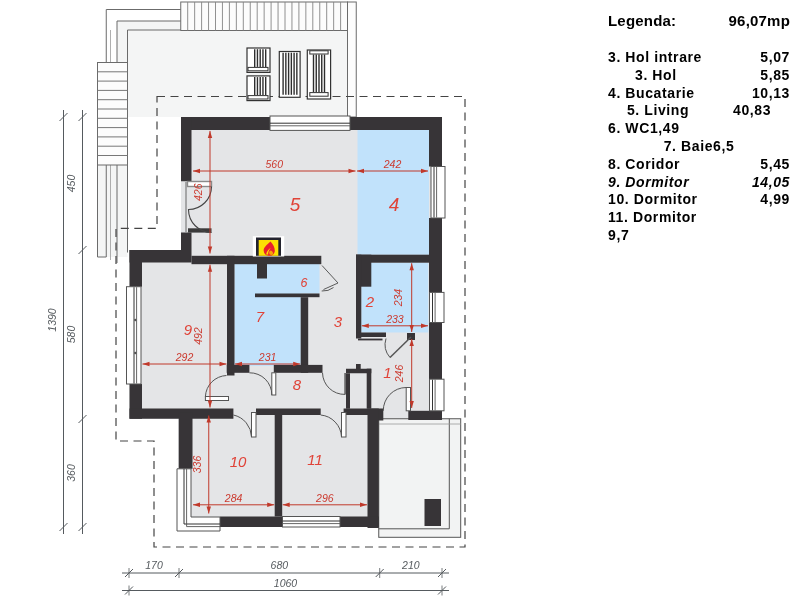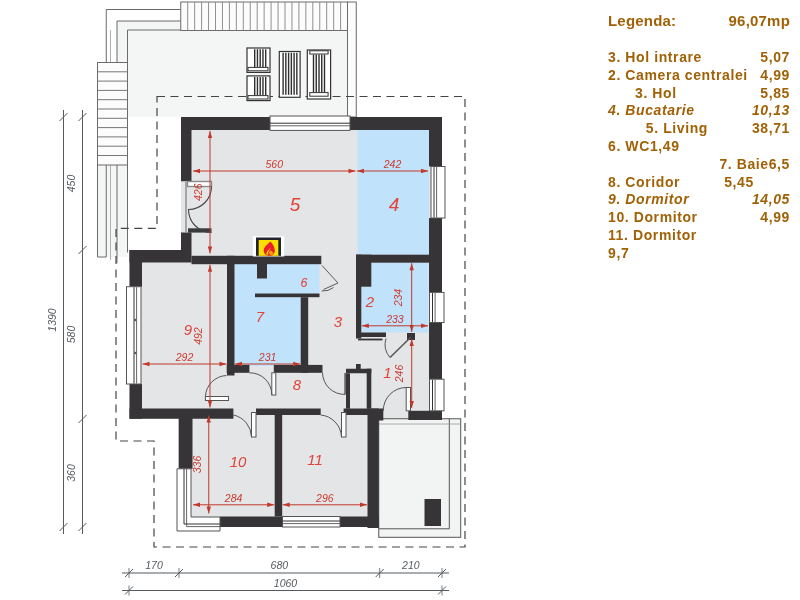--- a/index.html
+++ b/index.html
@@ -453,63 +453,59 @@
 <g>
         <line x1="122" y1="590.5" x2="449" y2="590.5" stroke="#555a5e" stroke-width="1"></line>
         <line x1="125" y1="594.5" x2="133" y2="586.5" stroke="#555a5e" stroke-width="1"></line>
         <line x1="129" y1="585.5" x2="129" y2="595.5" stroke="#555a5e" stroke-width="0.8"></line>
         <line x1="438" y1="594.5" x2="446" y2="586.5" stroke="#555a5e" stroke-width="1"></line>
         <line x1="442" y1="585.5" x2="442" y2="595.5" stroke="#555a5e" stroke-width="0.8"></line>
         <text x="285.5" y="586.5" fill="#555a5e" font-size="10.5" font-style="italic" text-anchor="middle">1060</text>
       </g>
 </svg>
 
-<div style="position:absolute;left:608px;top:12px;width:182px;color:#a16207;font-weight:bold;font-size:14px;">
+<div style="position:absolute;left:608px;top:12px;width:182px;color:#000000;font-weight:bold;font-size:14px;">
 
 <div style="display:flex;justify-content:space-between;margin-bottom:20px;font-size:15px;letter-spacing:0.2px;">
         <span>Legenda:</span>
         <span>96,07mp</span>
       </div>
 
 <div style="display:flex;justify-content:space-between;height:17.8px;line-height:17.8px;letter-spacing:0.6px;">
         <span>3. Hol intrare</span>
         <span>5,07</span>
       </div>
 
-<div style="display:flex;justify-content:space-between;height:17.8px;line-height:17.8px;letter-spacing:0.6px;">
-        <span>2. Camera centralei</span>
-        <span>4,99</span>
-      </div>
 
 <div style="display:flex;justify-content:space-between;height:17.8px;line-height:17.8px;letter-spacing:0.6px;margin-left:27px;">
         <span>3. Hol</span>
         <span>5,85</span>
       </div>
 
-<div style="display:flex;justify-content:space-between;height:17.8px;line-height:17.8px;letter-spacing:0.6px;font-style:italic;">
+<div style="display:flex;justify-content:space-between;height:17.8px;line-height:17.8px;letter-spacing:0.6px;">
         <span>4. Bucatarie</span>
         <span>10,13</span>
       </div>
 
-<div style="display:flex;justify-content:flex-end;height:17.8px;line-height:17.8px;letter-spacing:0.6px;gap:44px;">
+<div style="display:flex;justify-content:center;height:17.8px;line-height:17.8px;letter-spacing:0.6px;gap:44px;">
         <span>5. Living</span>
-        <span>38,71</span>
+        <span>40,83</span>
       </div>
 
 <div style="display:flex;height:17.8px;line-height:17.8px;letter-spacing:0.6px;">
         <span>6. WC</span>
         <span>1,49</span>
       </div>
 
-<div style="display:flex;justify-content:flex-end;height:17.8px;line-height:17.8px;letter-spacing:0.6px;">
+<div style="display:flex;justify-content:center;height:17.8px;line-height:17.8px;letter-spacing:0.6px;">
         <span>7. Baie</span>
         <span>6,5</span>
       </div>
 
-<div style="display:flex;height:17.8px;line-height:17.8px;letter-spacing:0.6px;gap:44px;">
+<div style="display:flex;justify-content:space-between;height:17.8px;line-height:17.8px;letter-spacing:0.6px;">
         <span>8. Coridor</span>
         <span>5,45</span>
       </div>
 
 <div style="display:flex;justify-content:space-between;height:17.8px;line-height:17.8px;letter-spacing:0.6px;font-style:italic;">
         <span>9. Dormitor</span>
         <span>14,05</span>
       </div>
 
 <div style="display:flex;justify-content:space-between;height:17.8px;line-height:17.8px;letter-spacing:0.6px;">

